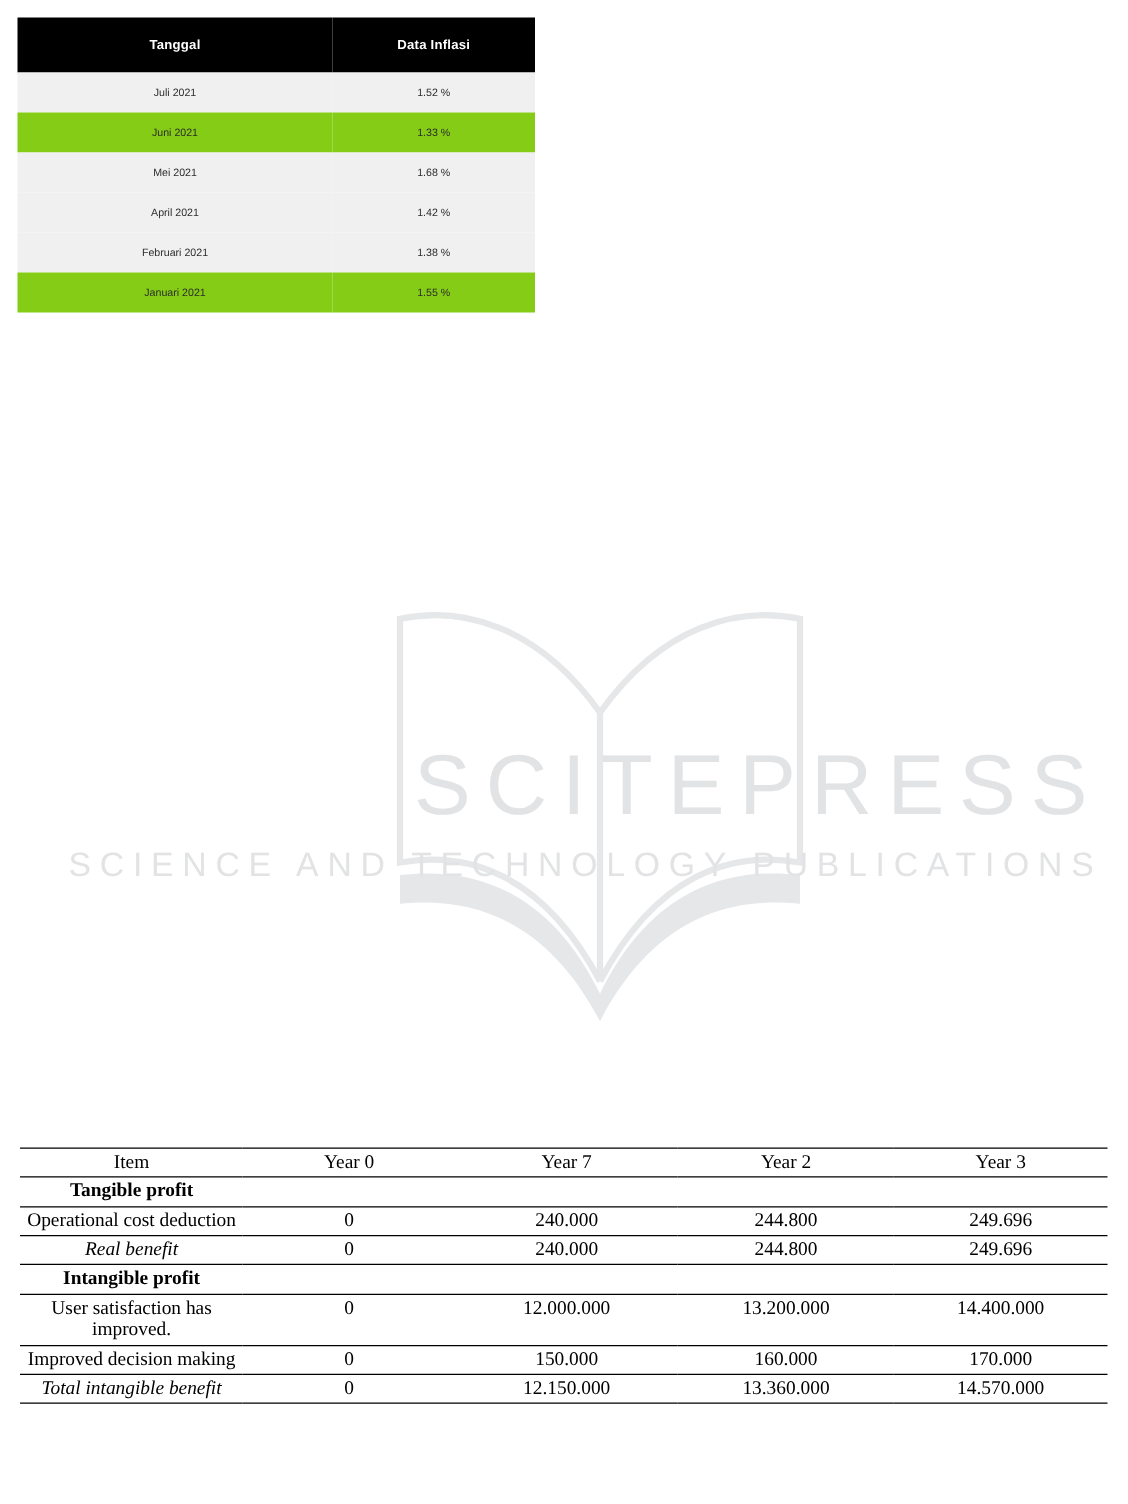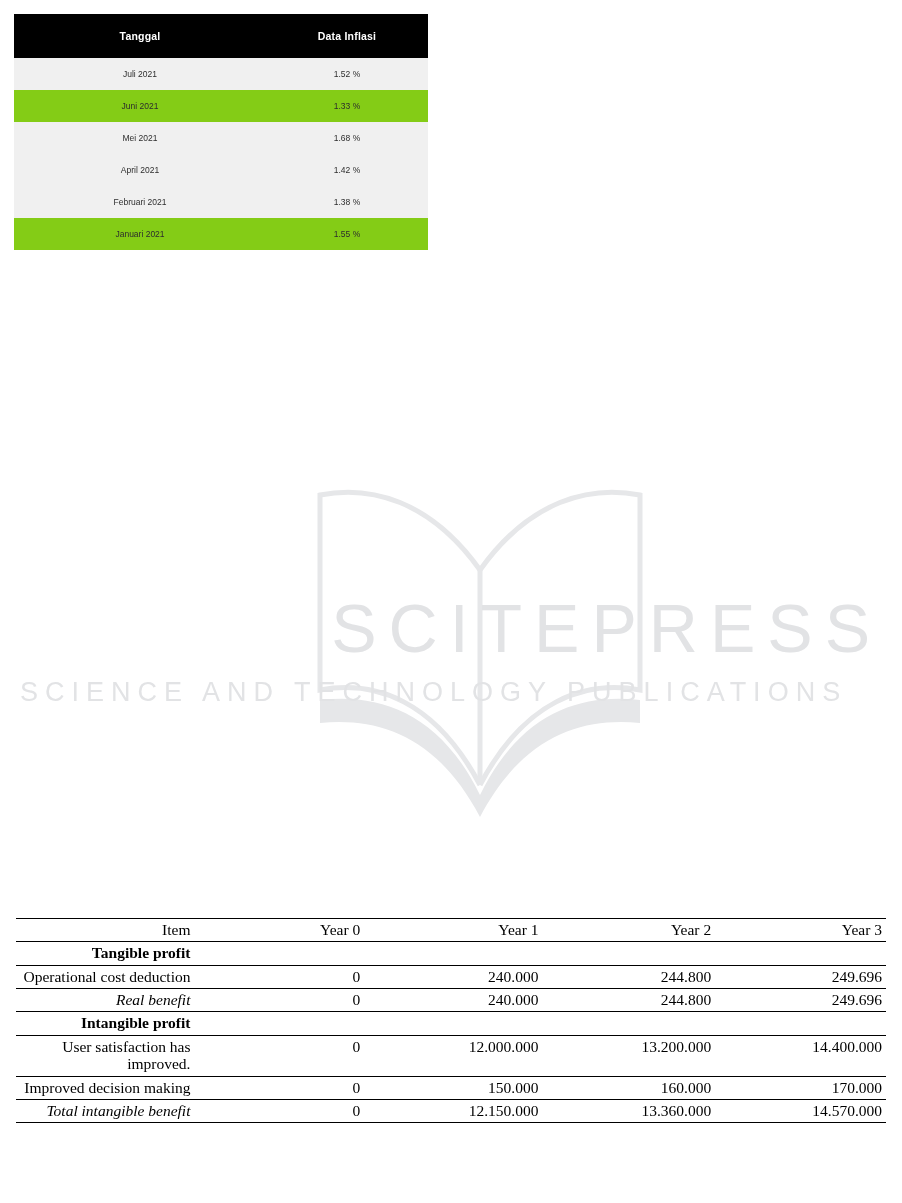--- a/index.html
+++ b/index.html
@@ -73,21 +73,21 @@
     letter-spacing: 12px;
     color: #e2e3e5;
     font-weight: 400;
     -webkit-text-stroke: 0px;
   }
   .wm-sub {
     position: absolute;
     left: 20px;
     top: 222px;
     width: 862px;
-    text-align: left;
+    text-align: right;
     font-family: "Liberation Sans", sans-serif;
     font-size: 27px;
     letter-spacing: 7px;
     color: #e2e3e5;
     font-weight: 400;
   }
 
   
   .cb-wrap {
     position: absolute;
@@ -98,21 +98,21 @@
   table.cb-table {
     width: 870px;
     border-collapse: collapse;
     font-family: "Liberation Serif", serif;
     font-size: 15.5px;
     color: #000000;
   }
   table.cb-table td, table.cb-table th {
     padding: 2px 4px 3px 4px;
     vertical-align: top;
-    text-align: right;
+    text-align: center;
     line-height: 1.12;
   }
   .cb-table .c0 { width: 178px; }
   .cb-table .c1 { width: 172px; }
   .cb-table .c2 { width: 178px; }
   .cb-table .c3 { width: 172px; }
   .cb-table .c4 { width: 170px; }
 
   tr.row-toprule td { border-top: 1.4px solid #000; }
   tr.row-rule td { border-top: 0.9px solid #000; }
@@ -172,21 +172,21 @@
   <div class="wm-title">SCITEPRESS</div>
   <div class="wm-sub">SCIENCE AND TECHNOLOGY PUBLICATIONS</div>
 </div>
 
 <div class="cb-wrap">
   <table class="cb-table">
     <tbody>
       <tr class="row-toprule row-header">
         <td class="c0">Item</td>
         <td class="c1">Year 0</td>
-        <td class="c2">Year 1</td>
+        <td class="c2">Year 7</td>
         <td class="c3">Year 2</td>
         <td class="c4">Year 3</td>
       </tr>
 
       <tr>
         <td class="c0 bold">Tangible profit</td>
         <td class="c1 bold"></td>
         <td class="c2 bold"></td>
         <td class="c3 bold"></td>
         <td class="c4 bold"></td>

